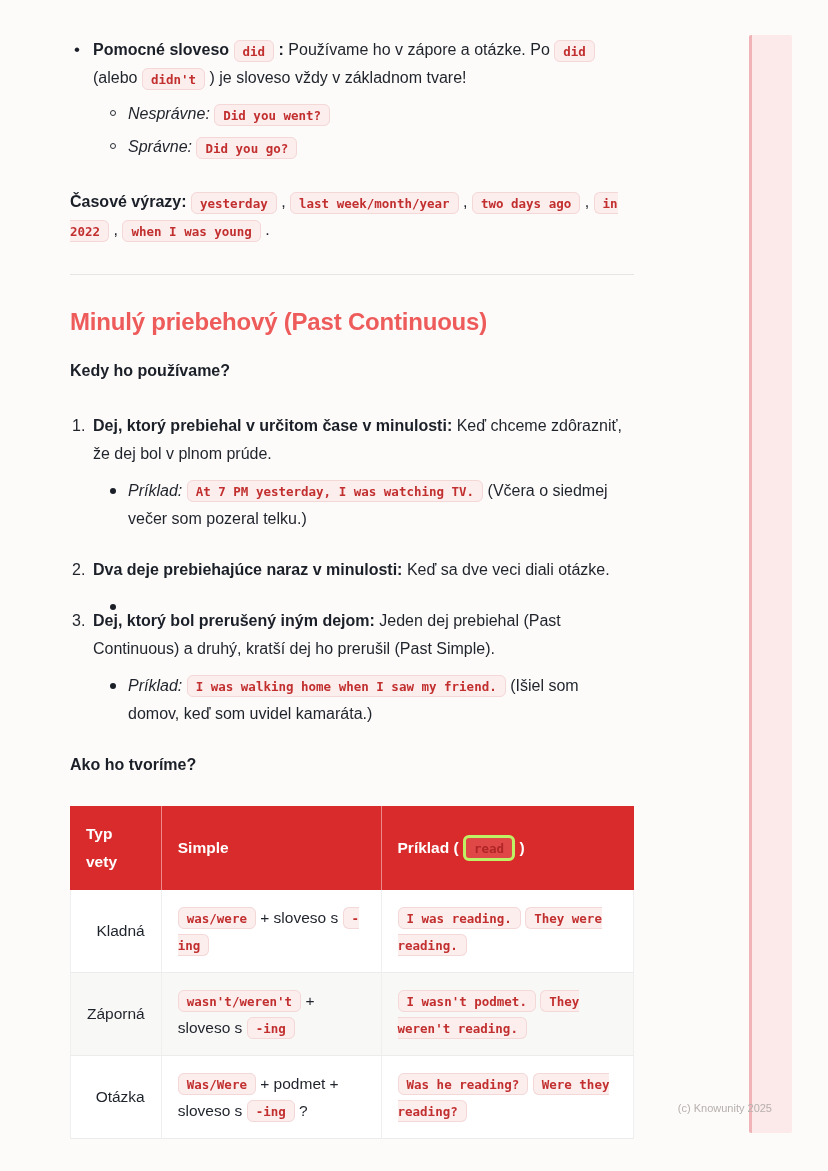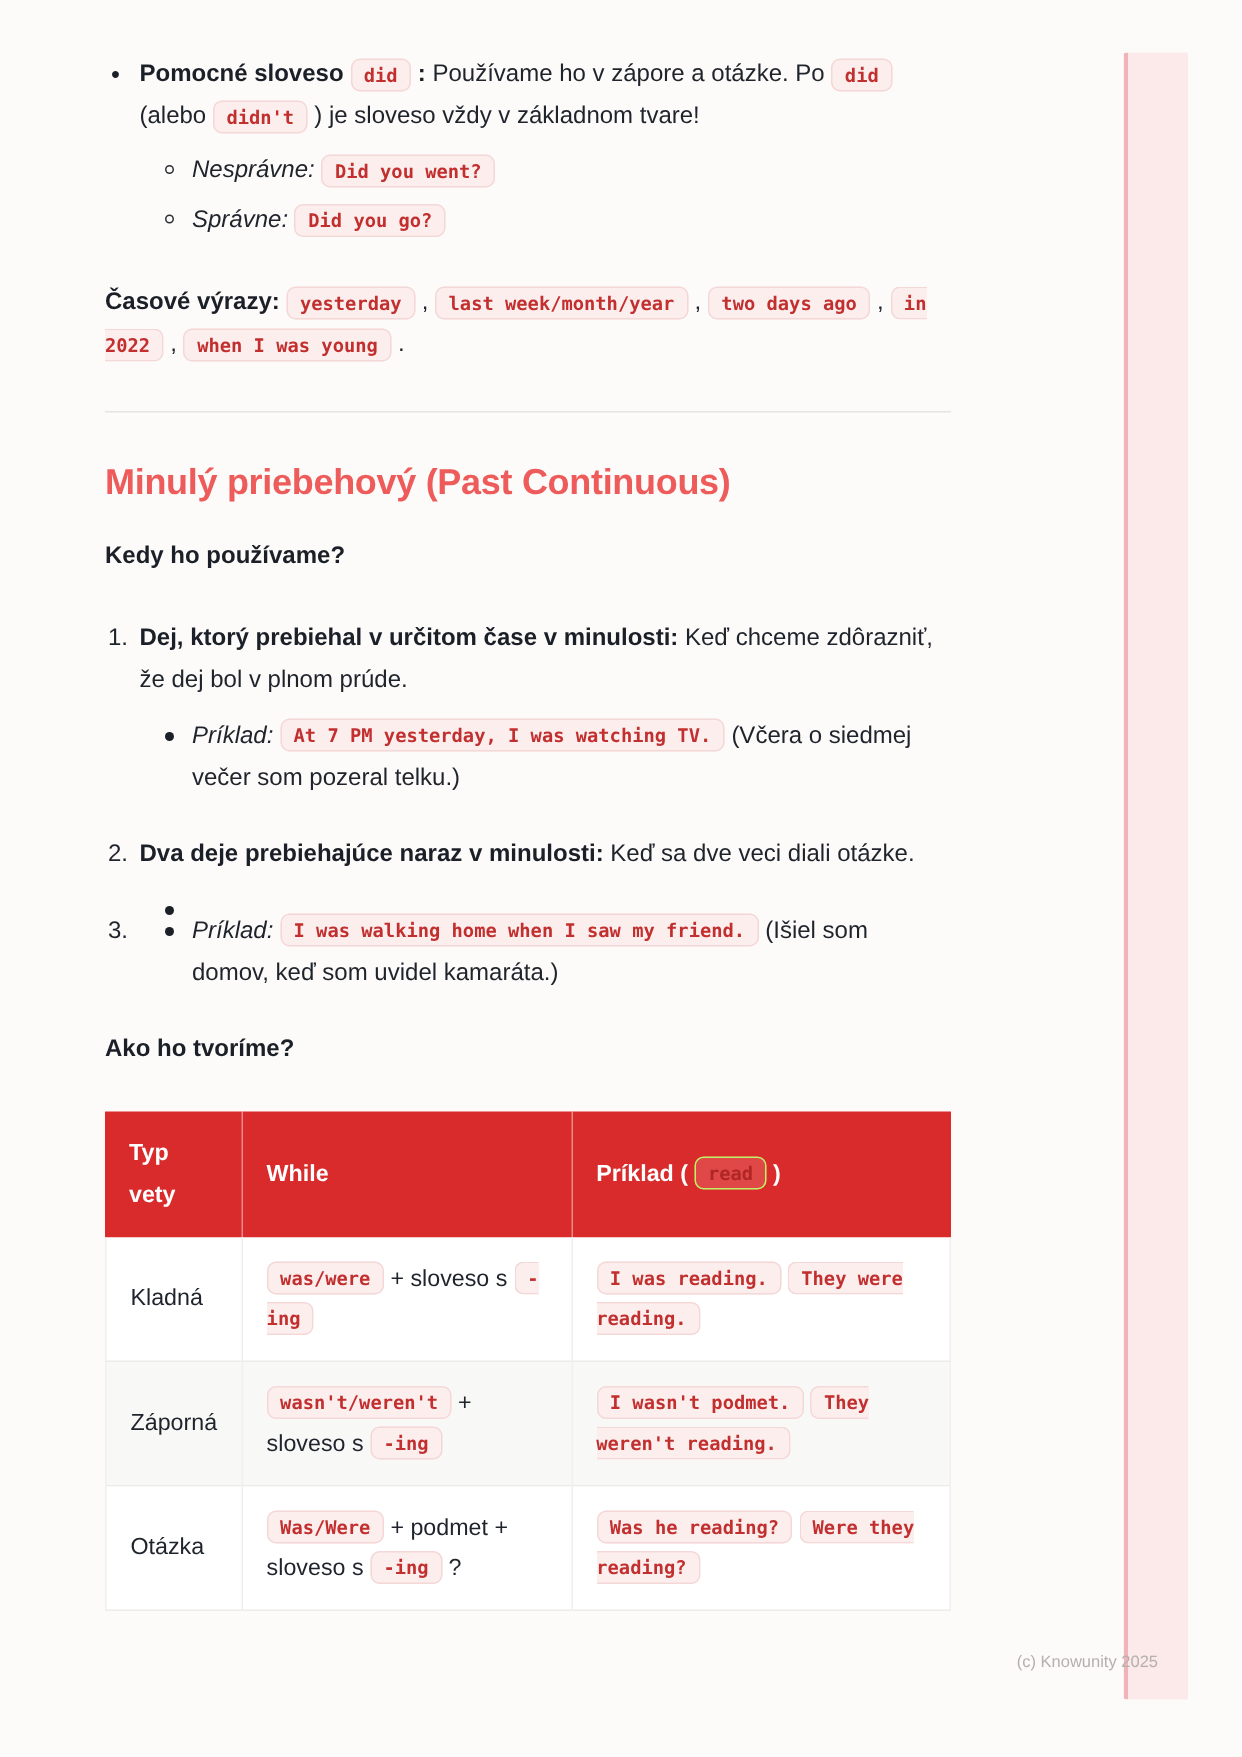--- a/index.html
+++ b/index.html
@@ -66,32 +66,32 @@
   .grammar-table th {
     background:#d92b2b; color:#fff;
     text-align:left; vertical-align:middle;
     font-size:15.5px; font-weight:700; line-height:28px;
     padding:14px 16px;
     border-right:1px solid rgba(255,255,255,0.45);
     height:84px;
   }
   .grammar-table th:last-child { border-right:none; }
   .grammar-table th .seg-c {
-    background:#e04848; border:1px solid #bef264; color:#b02525;
+    background:#e04848; border:3px solid #bef264; color:#b02525;
   }
   .grammar-table td {
     background:#fff;
     font-size:15.5px; line-height:27px;
     padding:14px 16px;
     vertical-align:middle;
     border-bottom:1px solid #ececec;
     border-right:1px solid #efefef;
     height:81px;
   }
-  .grammar-table td:first-child { border-left:1px solid #efefef; }
+  .grammar-table td:first-child { border-left:1px solid #efefef;text-align:right; }
   .grammar-table tr.striped td { background:#f8f8f7; }
   .grammar-table td .seg-c { line-height:1.9; }
   
   .pink-stripe {
     position:absolute;
     left:749px; top:35px;
     width:43px; height:1098px;
     background:#fce9e9;
     border-left:3px solid #f0b4b8;
     border-radius:2px;
@@ -150,41 +150,42 @@
       <span class="num">2.</span>
       <span><span class="seg seg-b">Dva deje prebiehajúce naraz v minulosti:</span><span class="seg seg-p"> Keď sa dve veci diali otázke.</span></span>
       <ul class="example-list">
         <li>
           <span class="marker-dot"></span>
         </li>
       </ul>
     </li>
     <li>
       <span class="num">3.</span>
+      <span><span class="seg seg-b">Dej, ktorý bol prerušený iným dejom:</span><span class="seg seg-p"> Jeden dej prebiehal (Past Continuous) a druhý, kratší dej ho prerušil (Past Simple).</span></span>
       <ul class="example-list">
         <li>
           <span class="marker-dot"></span>
           <span><span class="seg seg-i">Príklad: </span><span class="seg seg-c">I was walking home when I saw my friend.</span><span class="seg seg-p"> (Išiel som domov, keď som uvidel kamaráta.)</span></span>
         </li>
       </ul>
     </li>
   </ol>
 
   <p class="bold-heading form-heading">Ako ho tvoríme?</p>
 
   <table class="grammar-table">
     <colgroup>
       <col style="width:91px">
       <col style="width:220px">
       <col style="width:253px">
     </colgroup>
     <thead>
       <tr>
         <th>Typ vety</th>
-        <th>While</th>
+        <th>Simple</th>
         <th><span class="seg seg-p">Príklad ( </span><span class="seg seg-c">read</span><span class="seg seg-p"> )</span></th>
       </tr>
     </thead>
     <tbody>
       <tr>
         <td>Kladná</td>
         <td><span class="seg seg-c">was/were</span><span class="seg seg-p"> + sloveso s </span><span class="seg seg-c">-ing</span></td>
         <td><span class="seg seg-c">I was reading.</span><span class="seg seg-p"> </span><span class="seg seg-c">They were reading.</span></td>
       </tr>
       <tr class="striped">

